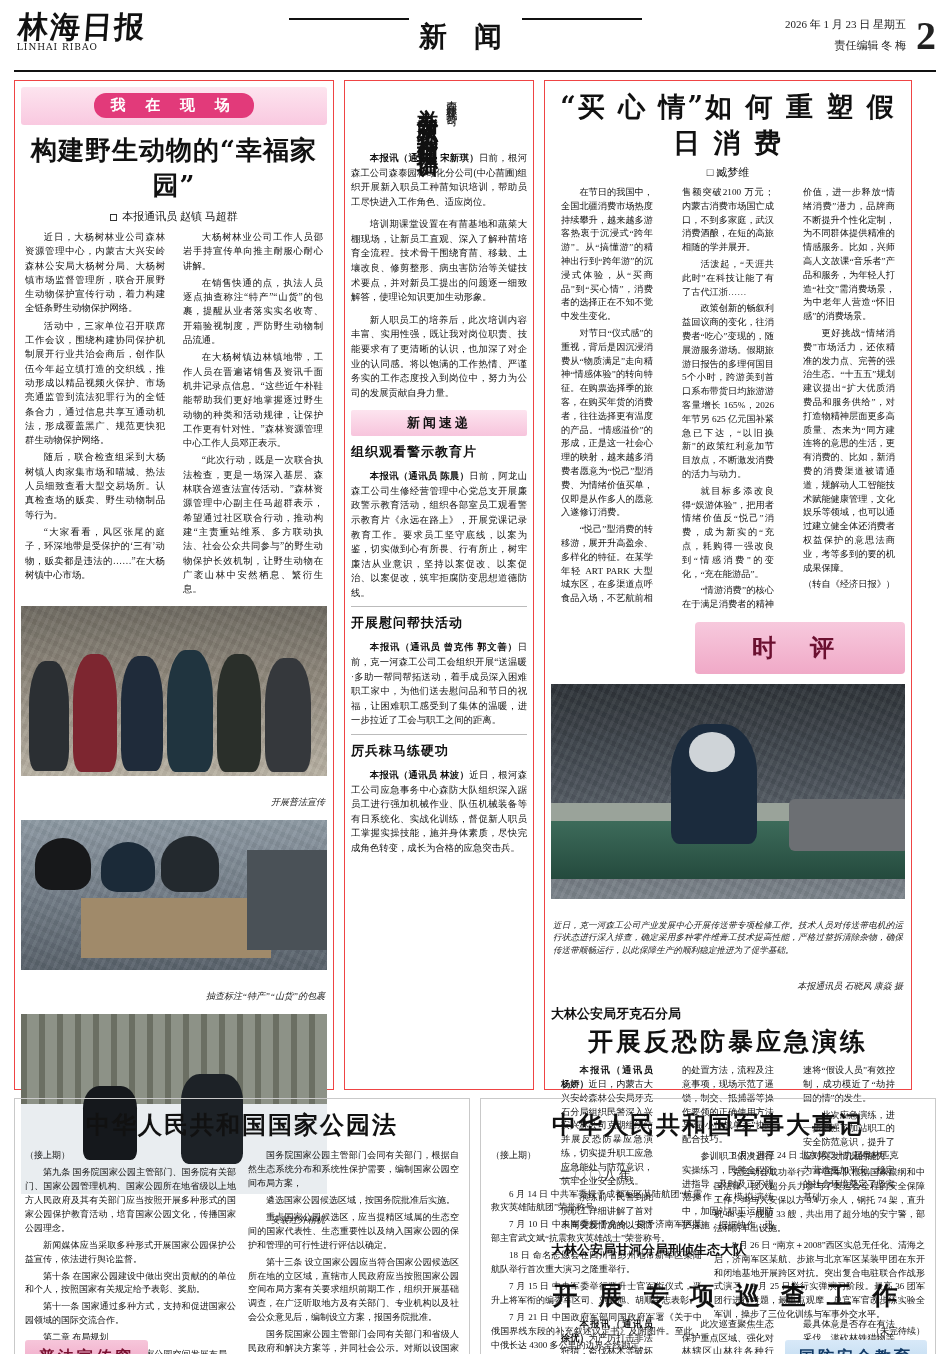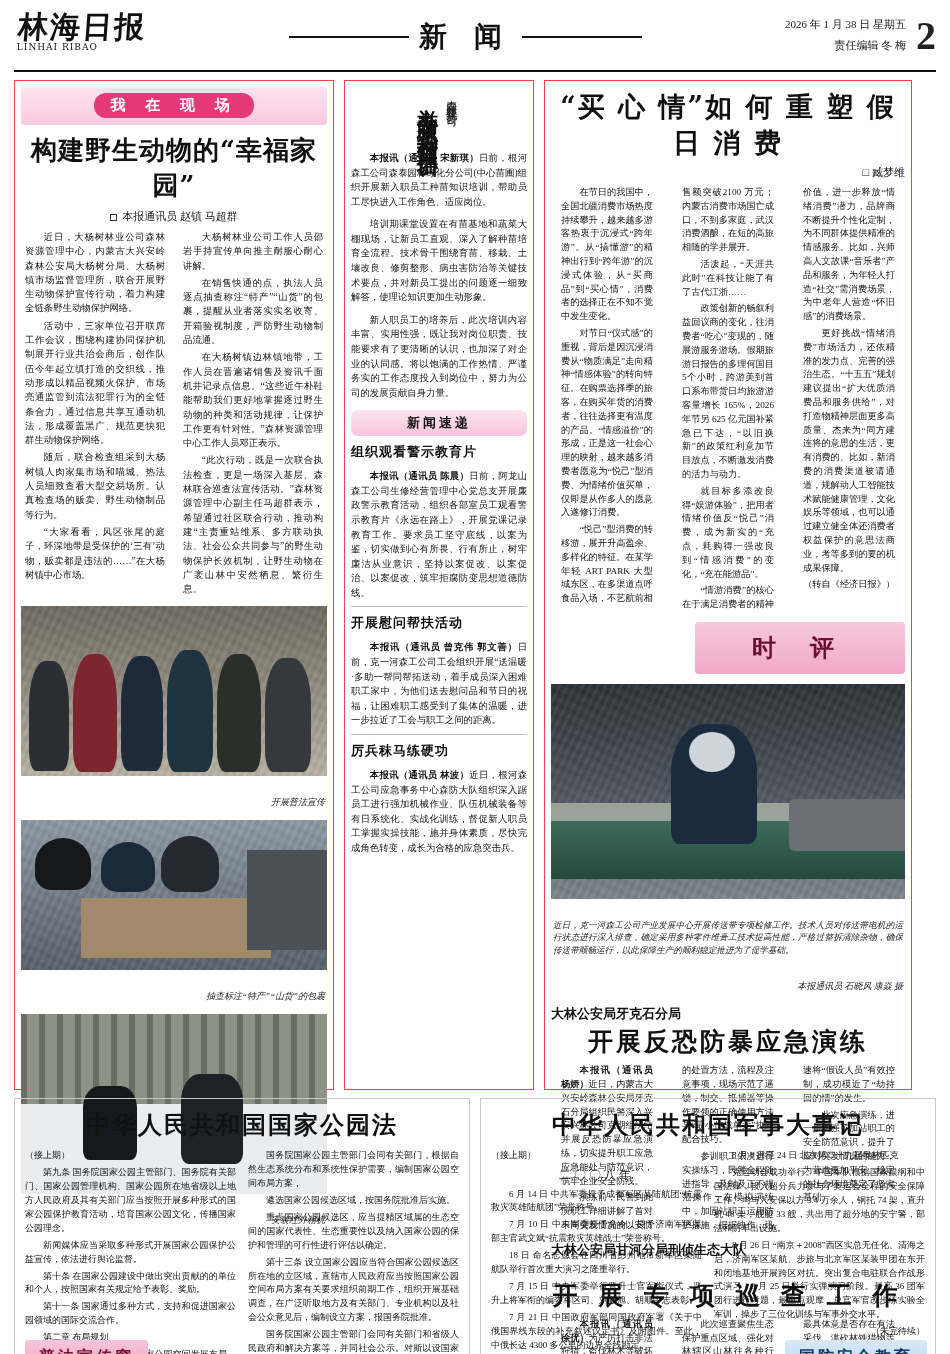--- a/index.html
+++ b/index.html
@@ -19,21 +19,21 @@
     display:flex; align-items:flex-start; justify-content:space-between;
     border-bottom: 2px solid #111; padding-bottom: 6px; height: 62px;
   }
   .logo {
     font-family:"DejaVu Serif", serif;
     font-weight:700; font-size:30px; letter-spacing:2px;
     color:#111; line-height:1.1; padding-left:4px;
     transform: skewX(-4deg);
   }
   .logo .sub { display:block; font-size:9px; letter-spacing:1px; font-weight:400; transform:skewX(4deg); }
-  .mast-center { flex:1; display:flex; align-items:center; justify-content:center; gap:10px; padding-top:8px;}
+  .mast-center { flex:1; display:flex; justify-content:center; gap:10px; padding-top:8px;}
   .mast-center .rule { height:2px; background:#111; width:120px; }
   .mast-title { font-size:28px; font-weight:700; letter-spacing:10px; }
   .mast-right { text-align:right; display:flex; align-items:flex-start; gap:10px; padding-top:4px;}
   .mast-right .dates { font-size:11px; line-height:1.9; color:#222; }
   .pagenum { font-size:40px; font-weight:700; line-height:1; color:#222; padding-top:2px;}
 
   
   .main { display:flex; gap:10px; margin-top:8px; height:1010px; }
   .col { }
   .col-a { width: 320px; }
@@ -76,32 +76,32 @@
   .vsub {
     writing-mode: vertical-rl; text-orientation: upright;
     font-size:11px; letter-spacing:2px; line-height:1.4; color:#222; margin-right:6px;
   }
   .colb-text { font-size:9.4px; line-height:1.55; text-align:justify; margin-top:8px;}
   .colb-text p { margin:8px 0 3px; text-indent:2em;}
   .src { font-weight:700; }
 
   .news-banner {
     margin-top:10px; background:linear-gradient(180deg,#fde4ef,#f7c4dc);
-    text-align:center; padding:4px 0; border-radius:7px;
+    text-align:center; padding:4px 0; border-radius:2px;
     font-size:13px; font-weight:700; letter-spacing:3px;
   }
   .mini-title { font-size:13px; font-weight:700; margin:7px 0 3px; letter-spacing:1px;}
   .mini-rule { border-top:1px solid #bbb; margin:6px 0; }
 
   
   .headline-c {
     font-size:27px; font-weight:700; text-align:center; letter-spacing:2px;
     font-family:"DejaVu Serif", serif; margin:2px 0 4px;
   }
-  .byline-c { text-align:right; font-size:11px; margin-bottom:6px;}
+  .byline-c { text-align:center; font-size:11px; margin-bottom:6px;}
   .textcols3 { column-count:3; column-gap:9px; font-size:9.2px; line-height:1.5; text-align:justify;}
   .textcols3 p { margin:0 10px 3px; text-indent:2em;}
 
   .shiping {
     background: linear-gradient(180deg,#f7c9dd,#f0a9c7);
     border-radius:4px; text-align:center; padding:10px 0; margin:6px 0;
     position:relative;
   }
   .shiping .t { font-size:24px; font-weight:700; letter-spacing:14px; color:#6b1030;}
 
@@ -149,21 +149,21 @@
       <span>林海日报</span>
       <span class="sub">LINHAI RIBAO</span>
     </div>
     <div class="mast-center">
       <div class="rule"></div>
       <div class="mast-title">新 闻</div>
       <div class="rule"></div>
     </div>
     <div class="mast-right">
       <div class="dates">
-        <div>2026 年 1 月 38 日  星期五</div>
+        <div>2026 年 1 月 23 日  星期五</div>
         <div>责任编辑  冬  梅</div>
       </div>
       <div class="pagenum">2</div>
     </div>
   </div>
 
   <div class="main">
 
     <div class="col col-a">
       <div class="box">

